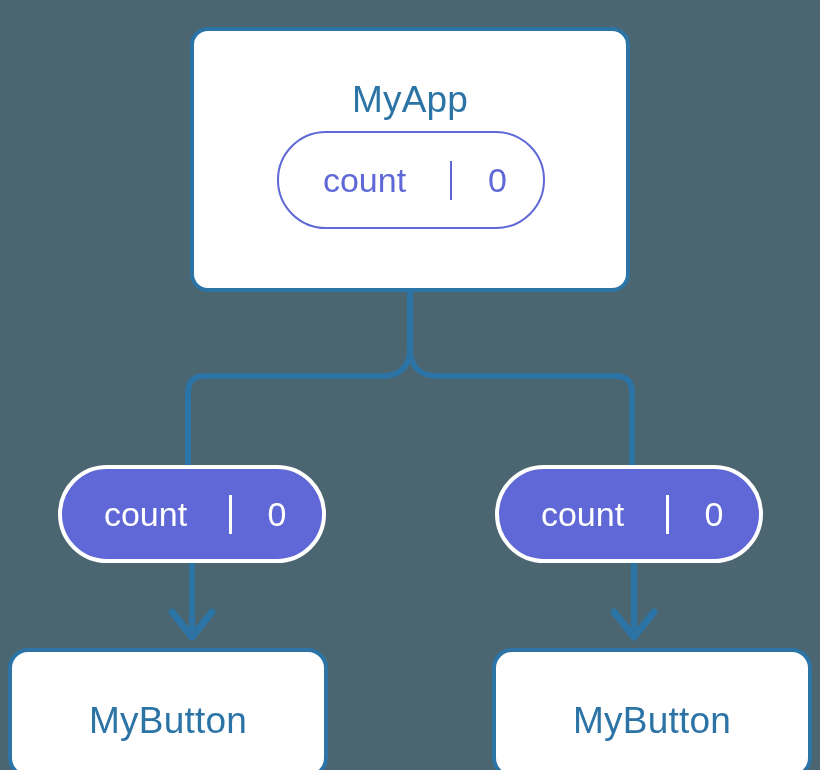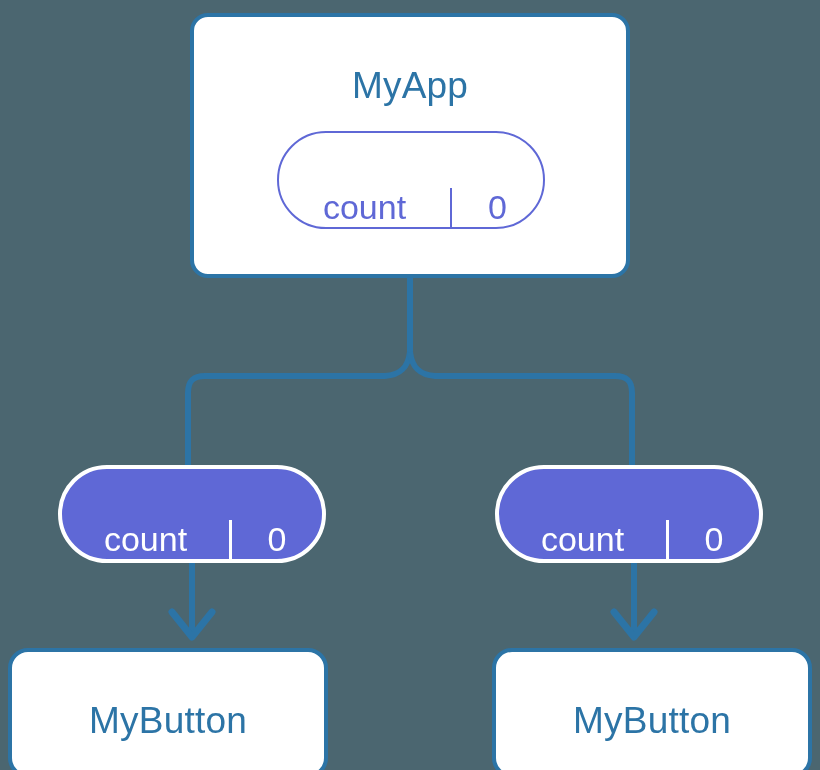--- a/index.html
+++ b/index.html
@@ -39,21 +39,21 @@
     color: #2c74a6;
     font-size: 37px;
     font-weight: 400;
     letter-spacing: 0.2px;
     text-align: center;
     white-space: nowrap;
   }
 
   #app-card {
     left: 190px;
-    top: 13px;
+    top: 27px;
     width: 440px;
     height: 265px;
   }
   #app-card .card-title {
     margin-top: 48px;
   }
 
   .button-card {
     top: 648px;
     width: 320px;
@@ -63,21 +63,21 @@
   .button-card .card-title {
     margin-top: 48px;
   }
   #button-card-left  { left: 8px;   width: 320px; }
   #button-card-right { left: 492px; width: 320px; }
 
   
   .pill {
     position: absolute;
     display: flex;
-    align-items: flex-end;
+    align-items: center;
     box-sizing: border-box;
     border-radius: 999px;
     overflow: hidden;
   }
   .pill-key, .pill-val {
     display: flex;
     align-items: center;
     justify-content: center;
     font-size: 34px;
     font-weight: 400;

